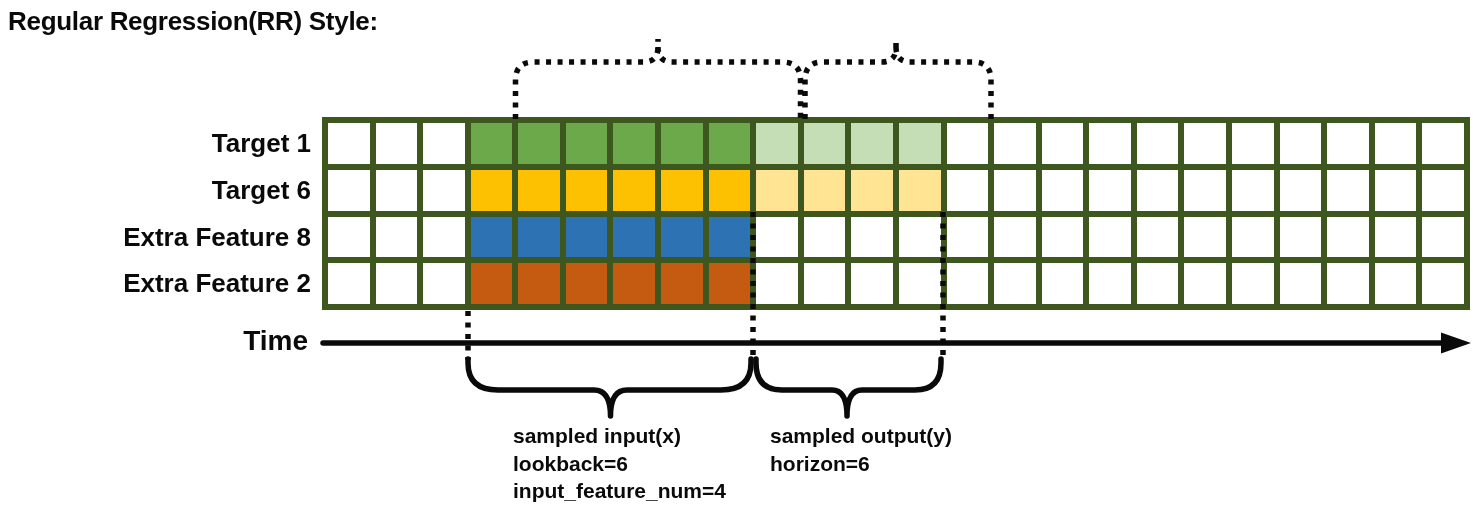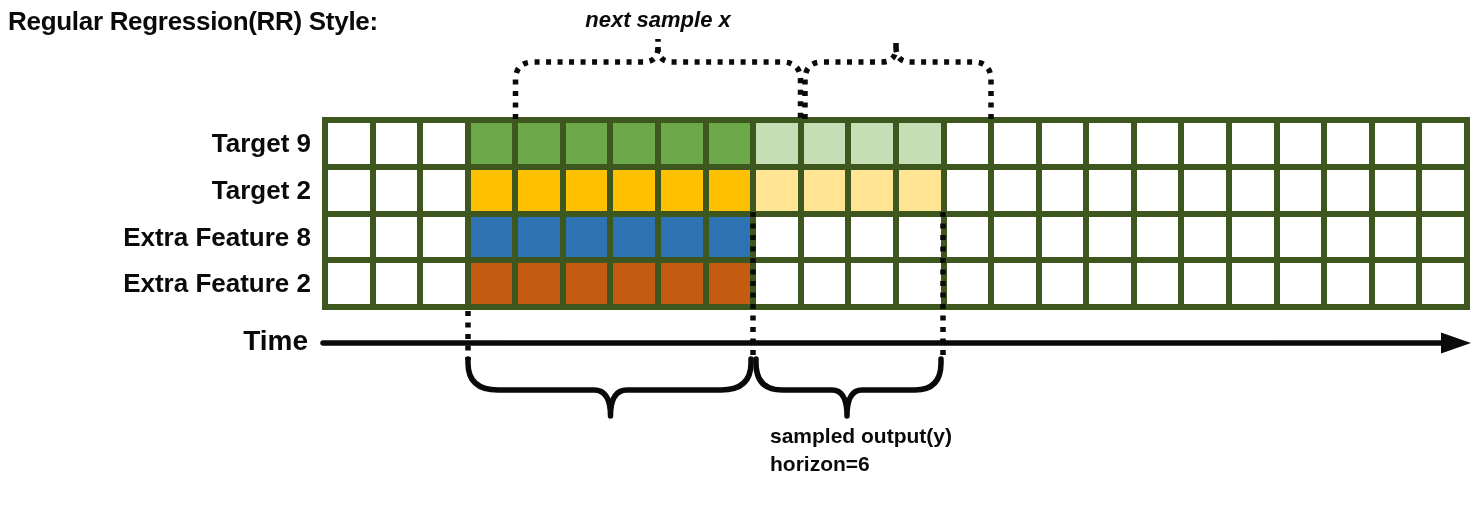--- a/index.html
+++ b/index.html
@@ -53,25 +53,24 @@
   .stroke-dotted{fill:none;stroke:#0a0a0a;stroke-width:5.5;stroke-dasharray:5 6.5;stroke-linecap:butt;}
   .arrow-head{fill:#0a0a0a;stroke:none;}
 </style>
 </head>
 <body>
 
 <div id="canvas">
 
   <div class="title">Regular Regression(RR) Style:</div>
 
-  <div class="next-label" id="next-x-label">next sample x</div>
 
   <div id="row-labels">
-      <div class="row-label" style="top: 123px;">Target 9</div>
-      <div class="row-label" style="top: 169.75px;">Target 2</div>
+      <div class="row-label" style="top: 123px;">Target 1</div>
+      <div class="row-label" style="top: 169.75px;">Target 6</div>
       <div class="row-label" style="top: 216.5px;">Extra Feature 8</div>
       <div class="row-label" style="top: 263.25px;">Extra Feature 2</div>
     </div>
 
   <div id="grid" style="background: rgb(62, 87, 30); grid-template-columns: repeat(24, 1fr); grid-template-rows: repeat(4, 1fr);">
       <div class="cell" style="background: rgb(255, 255, 255);"></div>
       <div class="cell" style="background: rgb(255, 255, 255);"></div>
       <div class="cell" style="background: rgb(255, 255, 255);"></div>
       <div class="cell" style="background: rgb(107, 169, 75);"></div>
       <div class="cell" style="background: rgb(107, 169, 75);"></div>
@@ -163,20 +162,25 @@
       <div class="cell" style="background: rgb(255, 255, 255);"></div>
       <div class="cell" style="background: rgb(255, 255, 255);"></div>
       <div class="cell" style="background: rgb(255, 255, 255);"></div>
       <div class="cell" style="background: rgb(255, 255, 255);"></div>
       <div class="cell" style="background: rgb(255, 255, 255);"></div>
       <div class="cell" style="background: rgb(255, 255, 255);"></div>
     </div>
 
   <div id="time-label">Time</div>
 
+  <div class="anno-block" id="anno-input">
+    <div>sampled input(x)</div>
+    <div>lookback=6</div>
+    <div>input_feature_num=4</div>
+  </div>
 
   <div class="anno-block" id="anno-output">
     <div>sampled output(y)</div>
     <div>horizon=6</div>
   </div>
 
   <svg id="overlay" width="1476" height="516" viewBox="0 0 1476 516">
 
     <path class="stroke-dotted" d="M515.5,119 L515.5,80 Q515.5,62 534,62 L644,62 Q658,62 658,47 L658,39 M658,47 Q658,62 672,62 L782,62 Q800.5,62 800.5,80 L800.5,119"></path>
 

